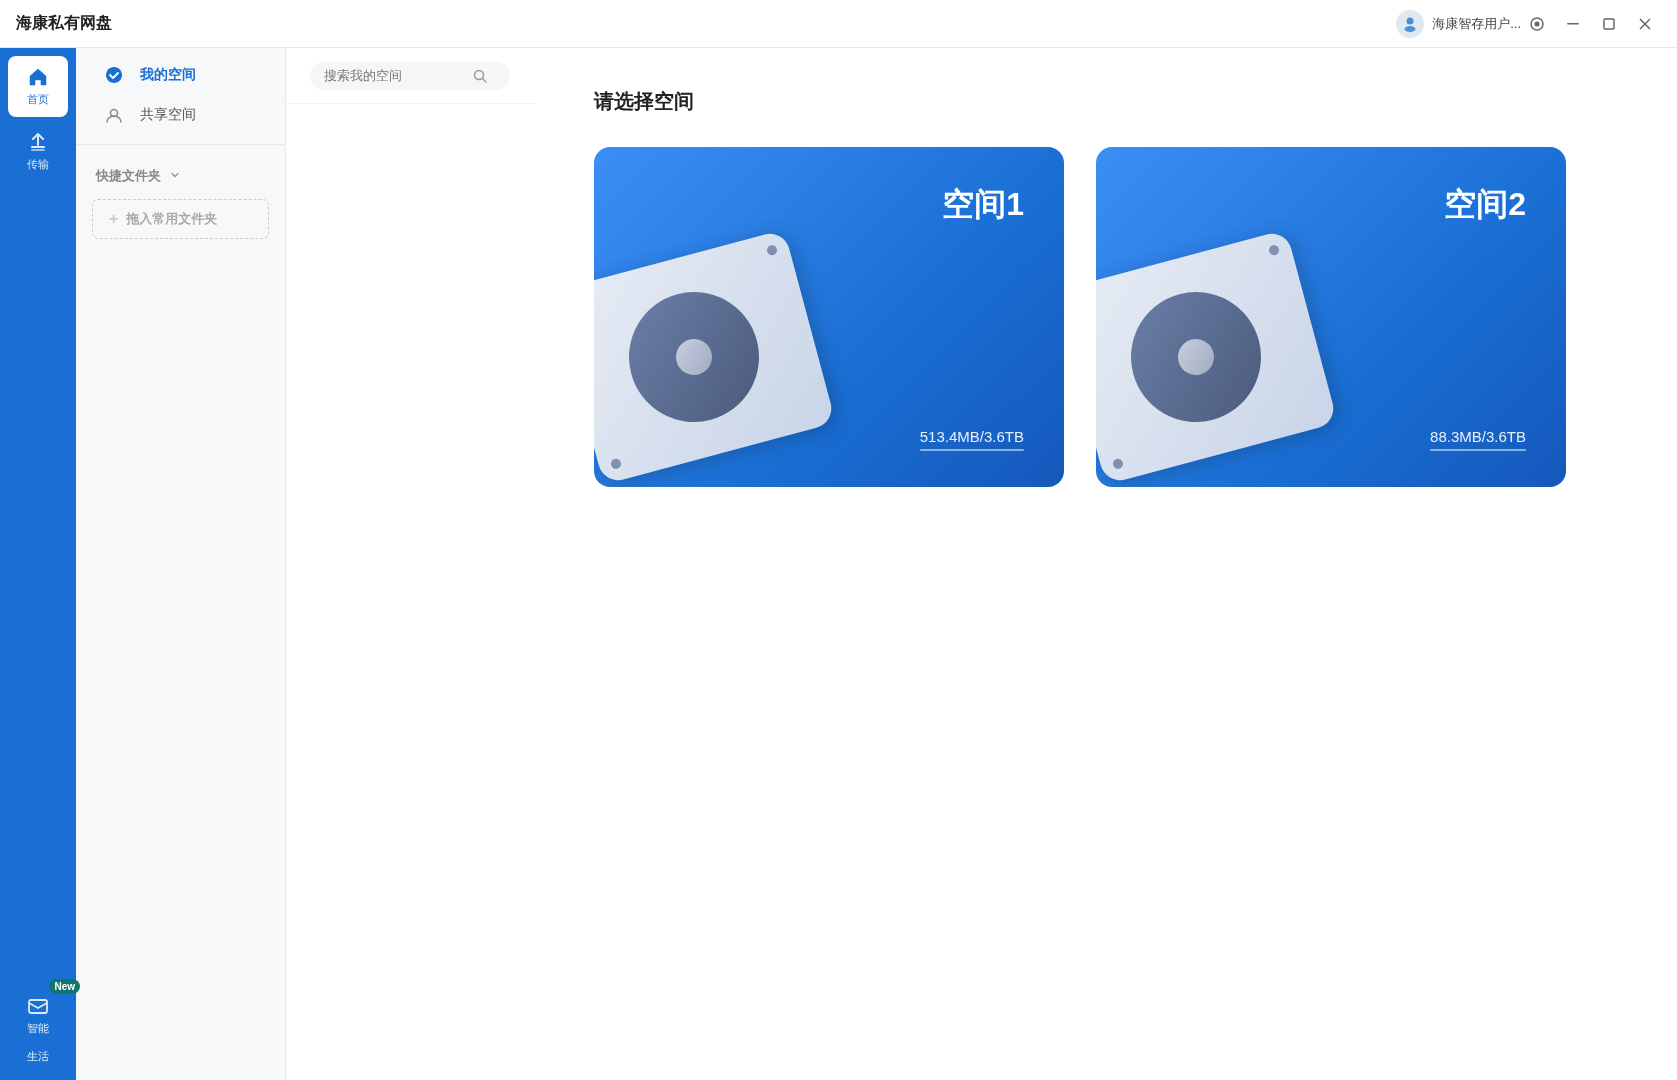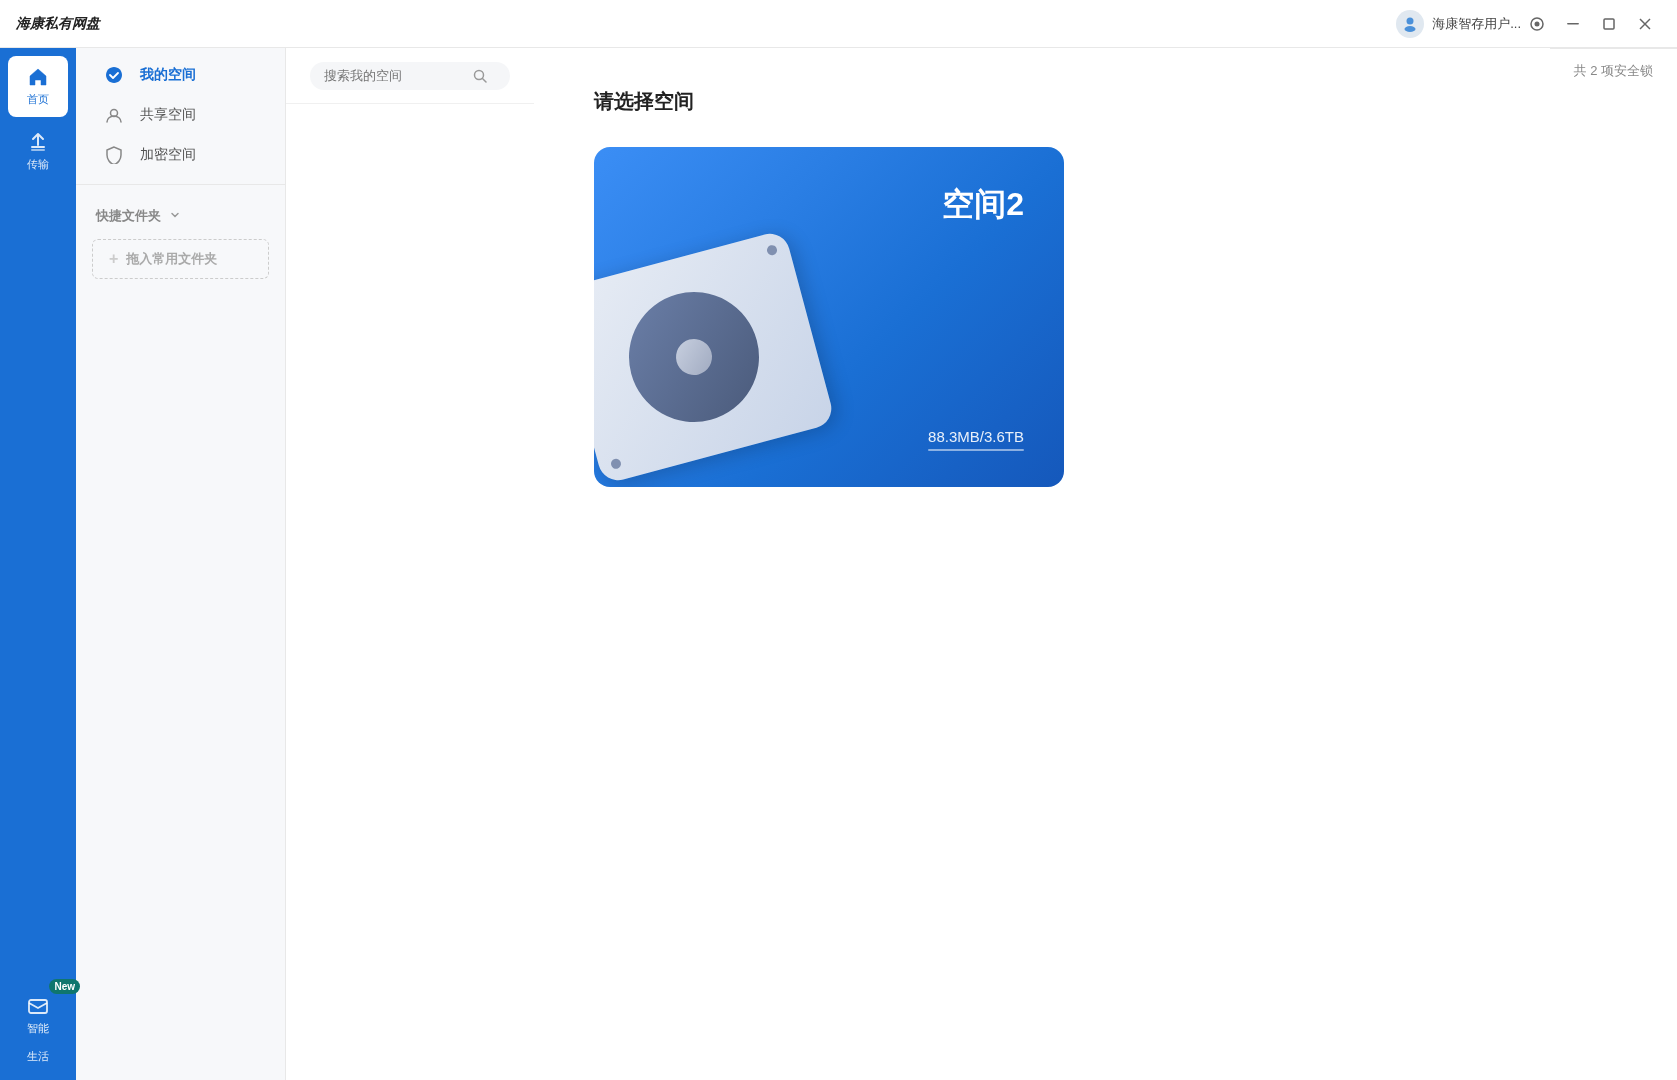--- a/index.html
+++ b/index.html
@@ -16,24 +16,23 @@
       height: 48px;
       background: #fff;
       display: flex;
       align-items: center;
       justify-content: space-between;
       padding: 0 16px;
       border-bottom: 1px solid #e8e8e8;
       user-select: none;
     }
     .titlebar-left {
-      font-size: 14px;
+      font-size: 16px;
       font-weight: 600;
       color: #222;
-      font-style: italic;
     }
     .titlebar-right {
       display: flex;
       align-items: center;
       gap: 0;
     }
     .titlebar-user {
       display: flex;
       align-items: center;
       gap: 8px;
@@ -450,28 +449,20 @@
       <div class="sidebar-item">
         <span class="sidebar-item-icon icon-svg">
           <svg width="18" height="18" viewBox="0 0 18 18" fill="none">
             <circle cx="9" cy="7" r="3.5" stroke="#888" stroke-width="1.5"></circle>
             <path d="M2 16c0-3.3 3.1-6 7-6s7 2.7 7 6" stroke="#888" stroke-width="1.5" stroke-linecap="round"></path>
           </svg>
         </span>
         <span>共享空间</span>
       </div>
 
-      <div class="sidebar-item">
-        <span class="sidebar-item-icon icon-svg">
-          <svg width="18" height="18" viewBox="0 0 18 18" fill="none">
-            <path d="M9 1L2 4v5c0 4.4 3 8.5 7 9.5C13 17.5 16 13.4 16 9V4L9 1z" stroke="#888" stroke-width="1.5" fill="none"></path>
-          </svg>
-        </span>
-        <span>加密空间</span>
-      </div>
     </div>
 
 
     <div class="sidebar-quick">
       <div class="sidebar-quick-header">
         <span>快捷文件夹</span>
         <span>
           <svg width="12" height="12" viewBox="0 0 12 12">
               <path d="M3 4.5L6 7.5L9 4.5" stroke="#999" stroke-width="1.5" fill="none" stroke-linecap="round"></path>
             </svg>
@@ -496,20 +487,38 @@
           </svg>
         </span>
       </div>
     </div>
 
     <div class="content-main">
       <div class="section-title">请选择空间</div>
 
       <div class="space-cards">
 
+        <div class="space-card">
+
+          <div class="hdd-illustration">
+            <div class="hdd-outer">
+
+              <div class="hdd-dot tr"></div>
+              <div class="hdd-dot bl"></div>
+              <div class="hdd-inner">
+                <div class="hdd-center"></div>
+              </div>
+            </div>
+          </div>
+          <div class="card-title">空间1</div>
+          <div class="card-storage">
+            <div>513.4MB/3.6TB</div>
+            <div class="card-storage-underline"></div>
+          </div>
+        </div>
 
         <div class="space-card">
 
           <div class="hdd-illustration">
             <div class="hdd-outer">
 
               <div class="hdd-dot tr"></div>
               <div class="hdd-dot bl"></div>
               <div class="hdd-inner">
                 <div class="hdd-center"></div>
@@ -519,19 +528,15 @@
           <div class="card-title">空间2</div>
           <div class="card-storage">
             <div>88.3MB/3.6TB</div>
             <div class="card-storage-underline"></div>
           </div>
         </div>
 
       </div>
     </div>
 
-    <div class="content-footer">
-      <span>共 2 项</span>
-      <span class="footer-lock">安全锁</span>
-    </div>
   </div>
 
 </div>
 
 </body></html>

